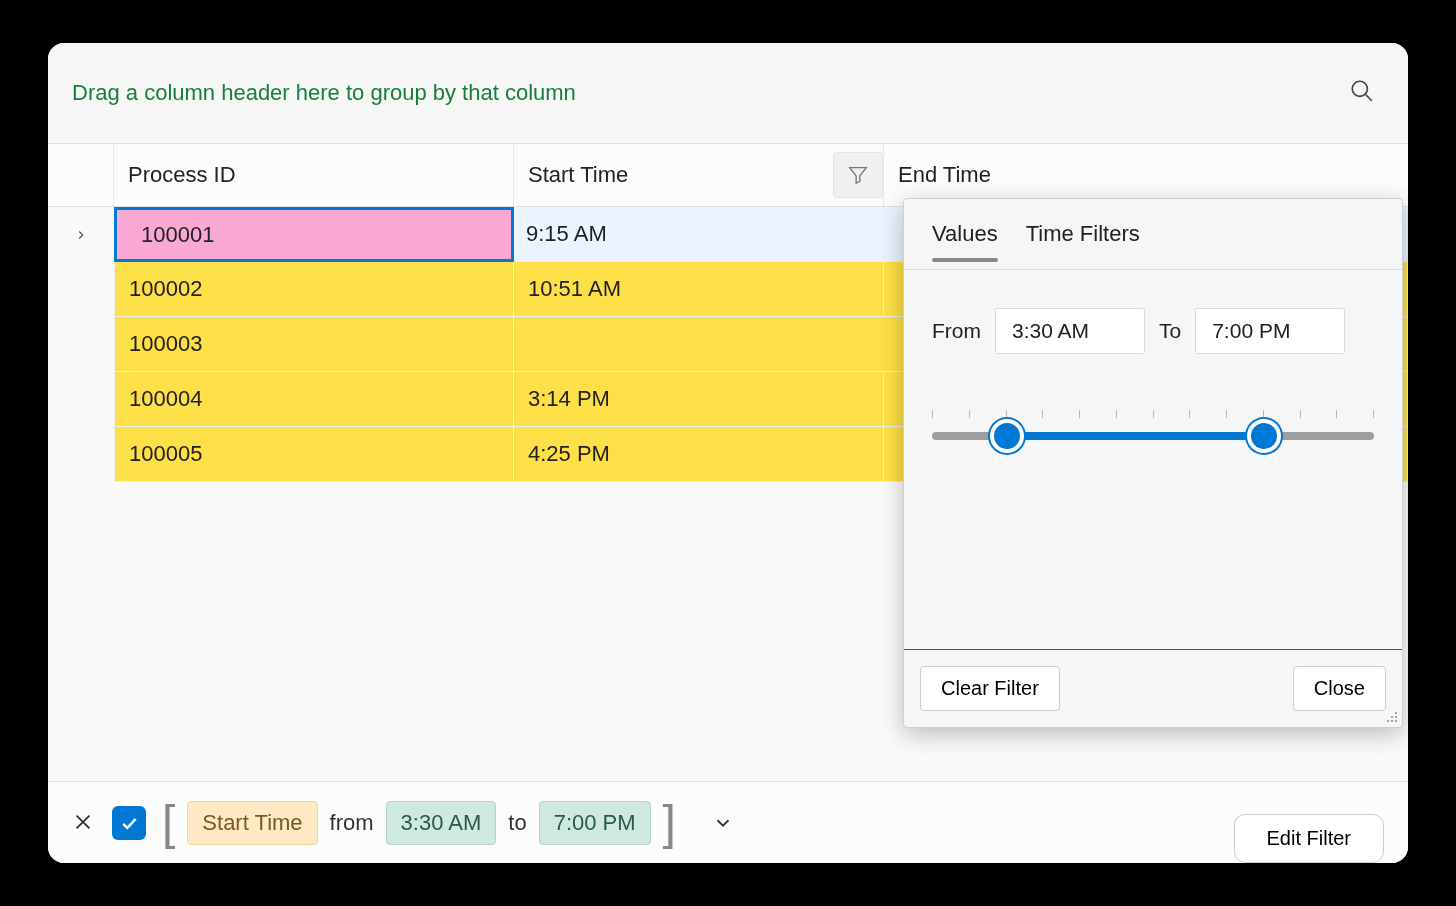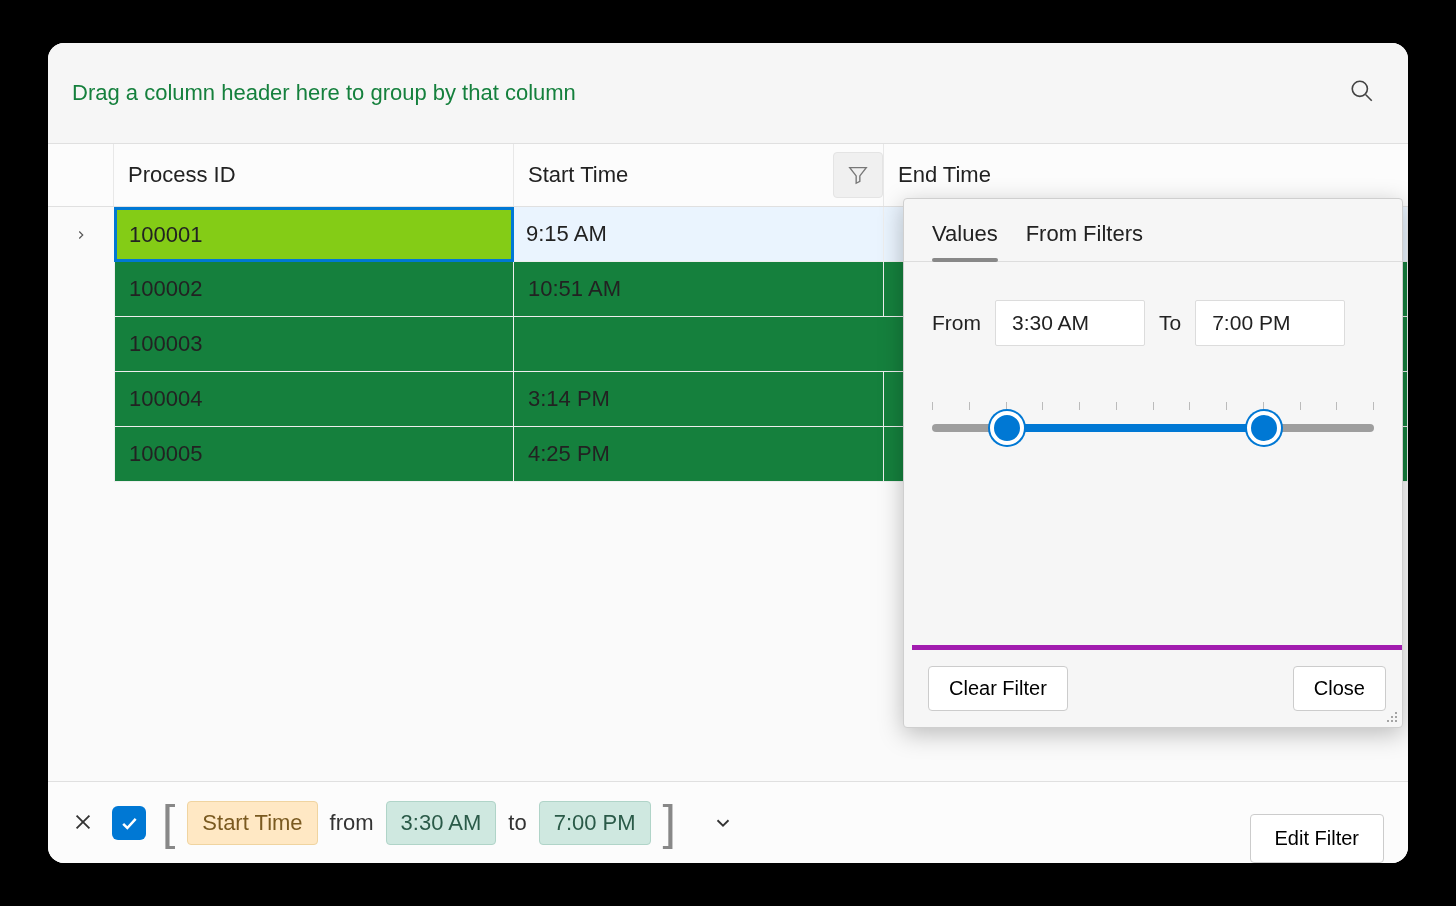--- a/index.html
+++ b/index.html
@@ -104,47 +104,47 @@
     justify-content: center;
   }
   .data-row .cell {
     display: flex;
     align-items: center;
     padding: 0 14px;
     font-size: 22px;
     color: #222;
     border-right: 1px solid #eee;
     border-bottom: 1px solid #eee;
-    background: #15803d;
+    background: #fde047;
   }
   .data-row .col-process { border-left: 1px solid #eee; }
   .data-row.selected .cell { background: #eaf4fe; padding-left: 12px; }
   .data-row.selected .col-process {
     border: 3px solid #0078d4;
-    background: #84cc16;
-    padding: 0 12px;
+    background: #f9a8d4;
+    padding: 0 24px;
   }
 
   .filter-popup {
     position: absolute;
     top: 155px;
     right: 5px;
     width: 500px;
     height: 530px;
     background: #f6f6f6;
     border: 1px solid #cfcfcf;
     border-radius: 4px;
     box-shadow: 0 6px 24px rgba(0,0,0,0.25);
     display: flex;
     flex-direction: column;
     z-index: 100;
   }
   .popup-tabs {
     display: flex;
-    padding: 22px 28px 0 28px;
+    padding: 22px 28px 8px 28px;
     gap: 28px;
     border-bottom: 1px solid #ddd;
   }
   .popup-tab {
     font-size: 22px;
     color: #222;
     padding-bottom: 14px;
     cursor: pointer;
     position: relative;
   }
@@ -220,22 +220,21 @@
     border: 4px solid #fff;
     box-shadow: 0 0 0 2px #0078d4;
     cursor: grab;
     transform: translateX(-50%);
   }
 
   .popup-footer {
     display: flex;
     justify-content: space-between;
     padding: 16px;
-    border-top: 5px solid #a21caf;
-    margin-left: 8px;
+    border-top: 1px solid #a21caf;
   }
   .popup-btn {
     background: #fff;
     border: 1px solid #ccc;
     border-radius: 4px;
     padding: 10px 20px;
     font-size: 20px;
     cursor: pointer;
   }
   .resize-grip {
@@ -300,22 +299,22 @@
   }
   .fb-word { color: #333; }
   .fb-dd {
     margin-left: 20px;
     cursor: pointer;
   }
   .fb-spacer { flex: 1; }
   .fb-edit {
     background: #fff;
     border: 1px solid #ccc;
-    border-radius: 4px;
-    padding: 12px 24px;
+    border-radius: 11px;
+    padding: 12px 32px;
     font-size: 20px;
     cursor: pointer;
     margin-top: 32px;
   }
 
   svg { display: block; }
 </style>
 </head>
 <body>
 
@@ -417,21 +416,21 @@
           <polyline points="6 9 12 15 18 9"></polyline>
         </svg>
     </div>
     <div class="fb-spacer"></div>
     <button class="fb-edit">Edit Filter</button>
   </div>
 
   <div class="filter-popup">
     <div class="popup-tabs">
       <div class="popup-tab active">Values</div>
-      <div class="popup-tab">From Filters</div>
+      <div class="popup-tab">Time Filters</div>
     </div>
     <div class="popup-body">
       <div class="range-inputs">
         <span class="range-label">From</span>
         <div class="range-field">3:30 AM</div>
         <span class="range-label">To</span>
         <div class="range-field">7:00 PM</div>
       </div>
       <div class="slider-wrap">
         <div class="slider-ticks">

